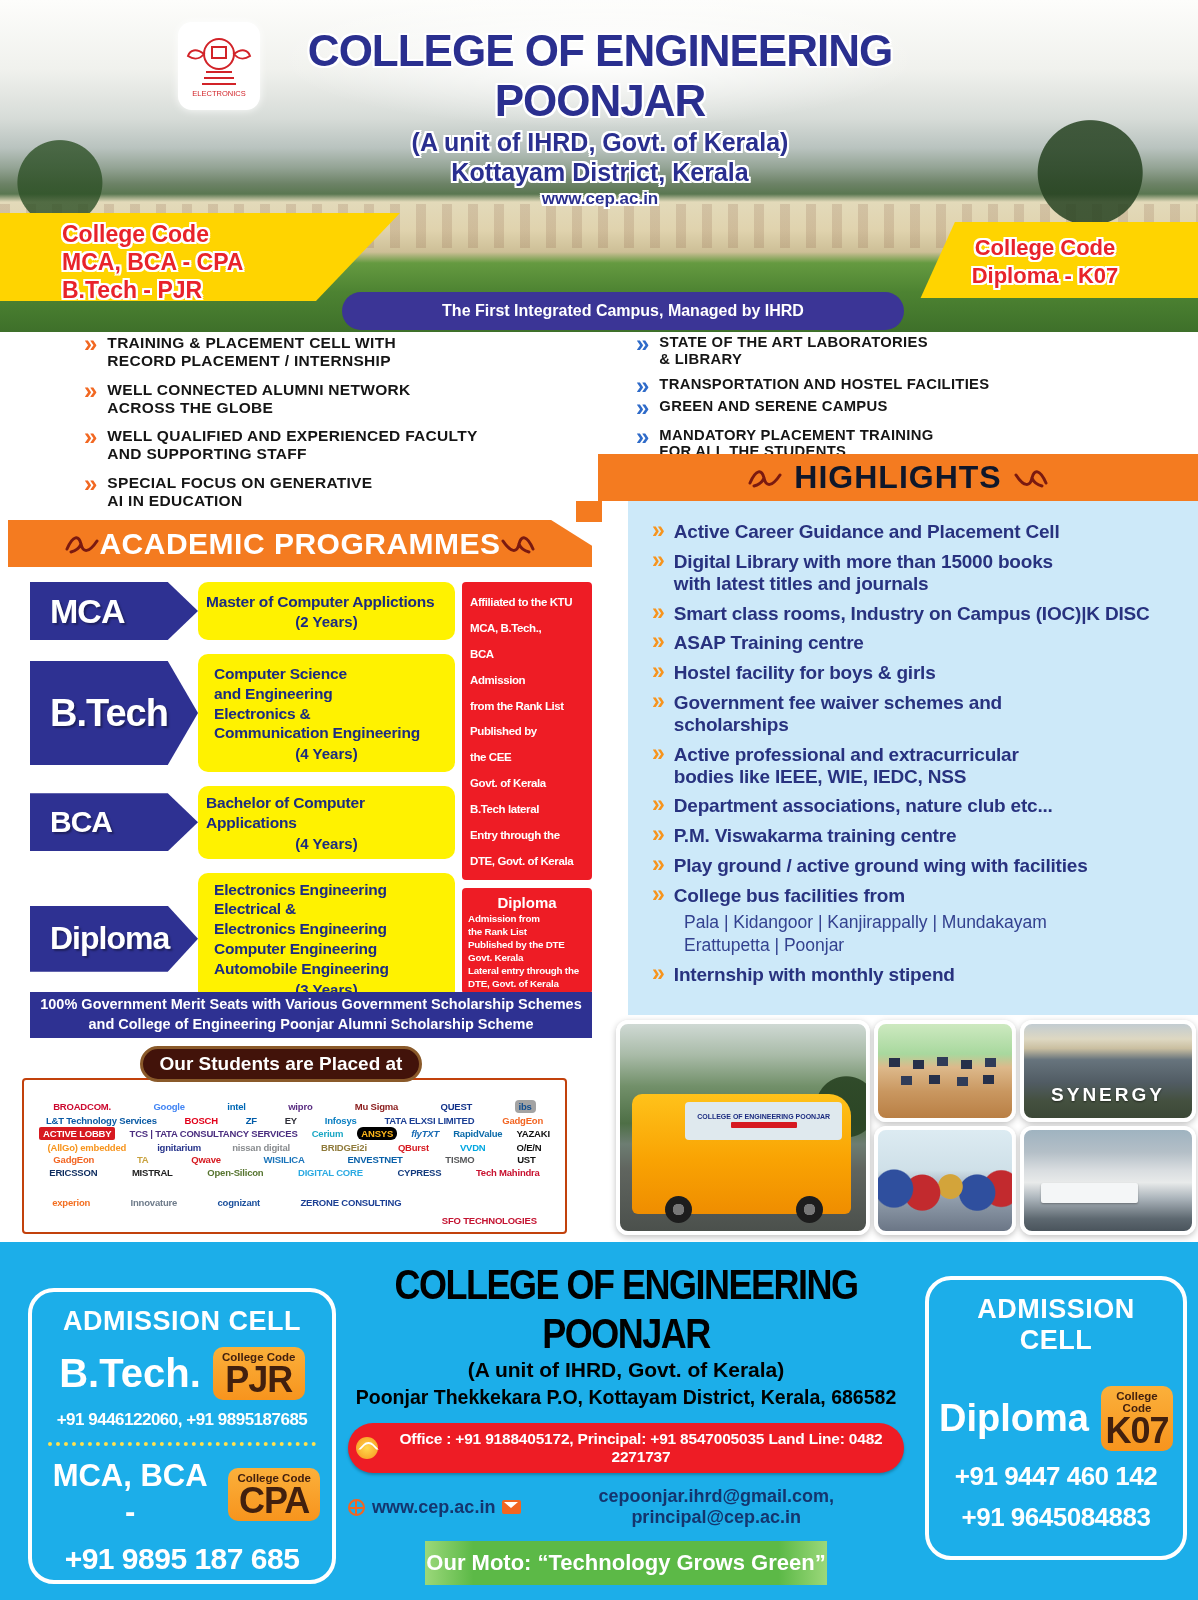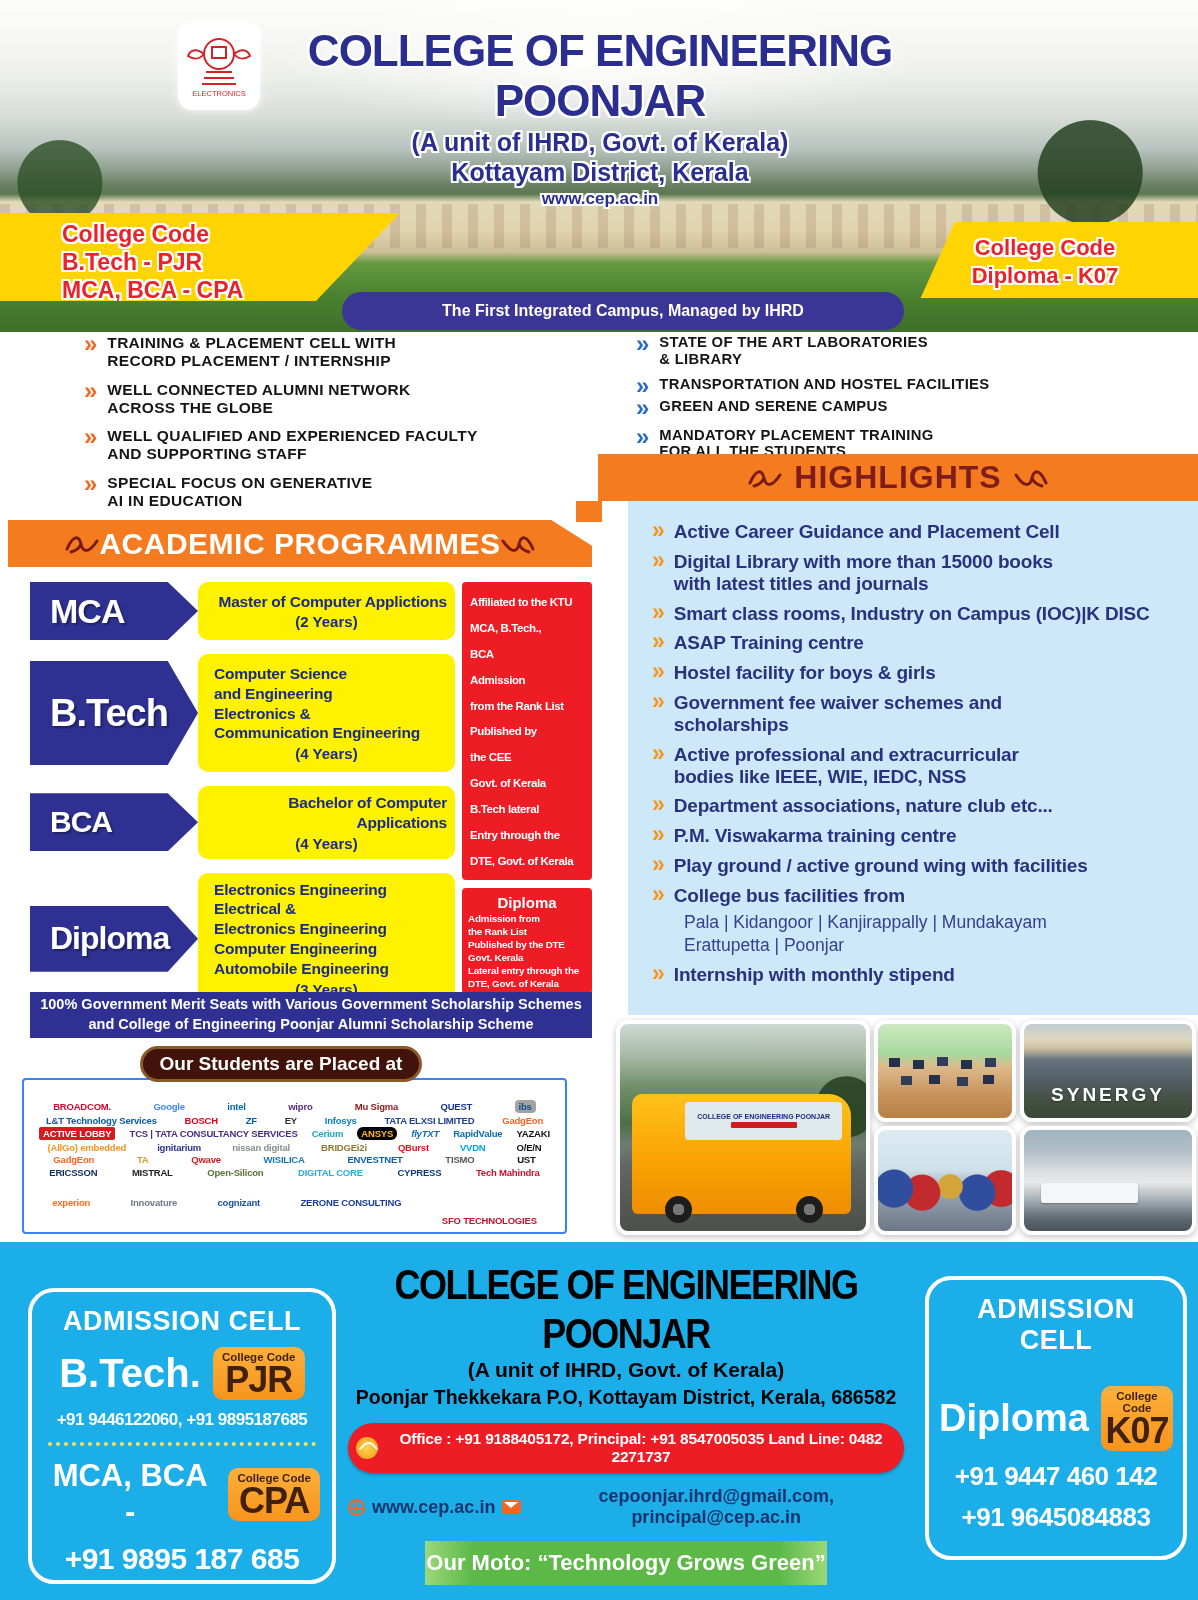--- a/index.html
+++ b/index.html
@@ -58,40 +58,40 @@
 .prog-desc{white-space:pre-line;font-size:15.5px;line-height:1.28;letter-spacing:-.2px}
 .prog-years{font-size:15px;text-align:center;margin-top:2px}
 .prog-0 .prog-label{height:58px;font-size:34px}
 .prog-1 .prog-label{height:104px;font-size:38px}
 .prog-2 .prog-label{height:58px;font-size:30px}
 .prog-3 .prog-label{height:66px;font-size:32px}
 .prog-0 .prog-box{min-height:58px}
 .prog-1 .prog-box{min-height:118px}
 .prog-2 .prog-box{min-height:58px}
 .prog-3 .prog-box{min-height:128px}
-.prog-0 .prog-desc,.prog-2 .prog-desc{text-align:right}
+.prog-0 .prog-desc,.prog-2 .prog-desc{text-align:left}
 .prog-1 .prog-desc,.prog-3 .prog-desc{padding-left:8px}
 
 .affil-panel{position:absolute;left:462px;top:582px;width:130px;height:298px;background:#ee1c25;border-radius:4px;color:#fff;font-weight:700;font-size:11.5px;letter-spacing:-.4px;line-height:2.25;padding:8px;white-space:pre-line}
 .dip-panel{position:absolute;left:462px;top:888px;width:130px;height:106px;background:#ee1c25;border-radius:4px;color:#fff;padding:6px}
 .dip-title{font-size:15px;font-weight:700;text-align:center}
 .dip-body{font-size:9.8px;font-weight:700;line-height:1.32;letter-spacing:-.2px;white-space:pre-line;margin-top:2px}
 .merit-banner{position:absolute;left:30px;top:992px;width:562px;height:46px;background:#2e3192;color:#fff;font-weight:700;font-size:14.5px;line-height:1.35;display:flex;align-items:center;justify-content:center;text-align:center;white-space:pre-line}
 
 
-.highlights-bar{position:absolute;left:598px;top:454px;width:600px;height:47px;background:#f47b20;display:flex;align-items:center;justify-content:center;gap:12px;color:#7f1d1d;font-size:32px;font-weight:700;letter-spacing:1px}
+.highlights-bar{position:absolute;left:598px;top:454px;width:600px;height:47px;background:#f47b20;display:flex;align-items:center;justify-content:center;gap:12px;color:#0f172a;font-size:32px;font-weight:700;letter-spacing:1px}
 .highlights-panel{position:absolute;left:628px;top:501px;width:570px;height:514px;background:#cde9f9;padding:20px 12px 0 24px}
 .hl-item{display:flex;margin-bottom:8px}
 .hl-arrow{color:#f7941d;font-size:23px;line-height:.85;font-weight:700;margin-right:9px}
 .hl-text{font-size:19px;font-weight:700;color:#28327f;line-height:1.15;letter-spacing:-.2px;white-space:pre-line}
 .hl-sub{font-size:17.5px;color:#33418f;line-height:1.3;margin:-4px 0 8px 32px;white-space:pre-line}
 
 
 .place-pill{position:absolute;left:140px;top:1046px;width:282px;height:36px;background:#42130a;border:3px solid #8a5a2a;border-radius:20px;color:#fff;font-size:19px;font-weight:700;display:flex;align-items:center;justify-content:center;z-index:3}
-.place-box{position:absolute;left:22px;top:1078px;width:545px;height:156px;background:#fff;border:2px solid #3b82f6;border-radius:4px;padding:20px 8px 6px;display:flex;flex-direction:column;justify-content:space-between;z-index:2}
+.place-box{position:absolute;left:22px;top:1078px;width:545px;height:156px;background:#fff;border:2px solid #c2410c;border-radius:4px;padding:20px 8px 6px;display:flex;flex-direction:column;justify-content:space-between;z-index:2}
 .logo-row{display:flex;justify-content:space-around;align-items:center}
 .logo{font-size:9.5px;font-weight:700;white-space:nowrap;letter-spacing:-.2px}
 
 
 .photo{position:absolute;border:4px solid #fff;border-radius:12px;box-shadow:0 2px 6px rgba(0,0,0,.25);overflow:hidden}
 .photo-bus{left:616px;top:1020px;width:254px;height:215px;background:
  radial-gradient(circle at 92% 40%, rgba(40,66,34,.9) 0 30px, rgba(0,0,0,0) 31px),
  linear-gradient(180deg,#cfd9d4 0%,#a9bba8 15%,#72906a 30%,#4e6f46 48%,#6d7d72 58%,#60655f 70%,#4b504c 100%)}
 .bus-body{position:absolute;left:5%;bottom:8%;width:89%;height:58%;background:linear-gradient(180deg,#ffc21a 0%,#f9a303 55%,#ef8d00 100%);border-radius:10px 22px 6px 6px}
 .bus-windshield{position:absolute;top:6%;left:24%;width:72%;height:32%;background:#dfe9ee;border-radius:4px;display:flex;flex-direction:column;align-items:center;justify-content:center;overflow:hidden}
@@ -162,22 +162,22 @@
       </svg>
     </div>
     <div class="head-text">
       <div class="h-title outline-w">COLLEGE OF ENGINEERING POONJAR</div>
       <div class="h-sub outline-w">(A unit of IHRD, Govt. of Kerala)</div>
       <div class="h-loc outline-w">Kottayam District, Kerala</div>
       <div class="h-web outline-w">www.cep.ac.in</div>
     </div>
     <div class="ribbon-left">
       <div>College Code</div>
+      <div>MCA, BCA - CPA</div>
       <div>B.Tech - PJR</div>
-      <div>MCA, BCA - CPA</div>
     </div>
     <div class="ribbon-right">
       <div>College Code</div>
       <div>Diploma - K07</div>
     </div>
     <div class="ihrd-banner">The First Integrated Campus, Managed by IHRD</div>
   </div>
 
   <div id="features-left" class="features-left">
       <div class="feat">

